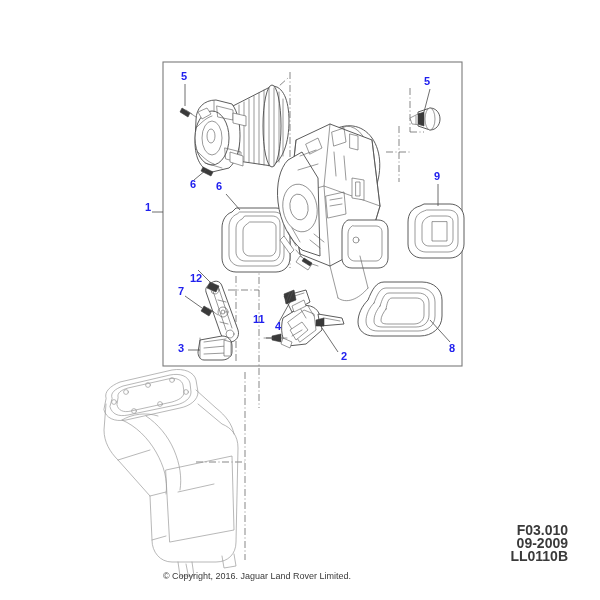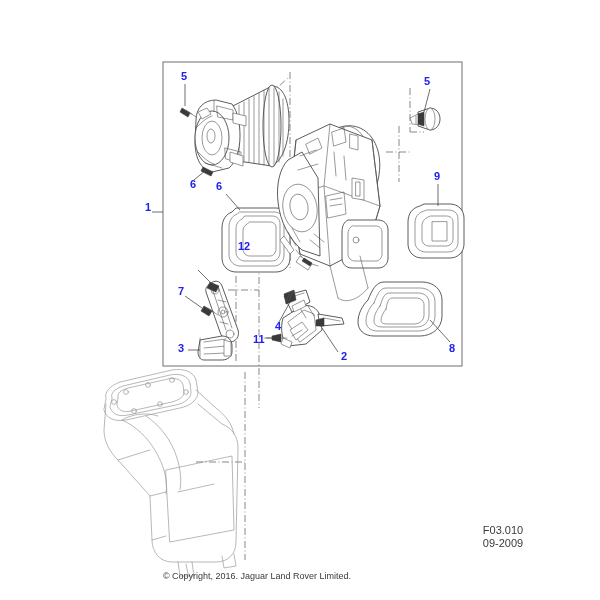--- a/index.html
+++ b/index.html
@@ -30,25 +30,26 @@
     font-weight: bold;
     line-height: 1;
     white-space: nowrap;
     user-select: none;
   }
   .meta-block {
     position: absolute;
     right: 32px;
     top: 524px;
     width: 130px;
-    text-align: center;
+    text-align: right;
     color: #3a3a3a;
-    font-size: 11px;
+    font-size: 14px;
     font-family: "Liberation Sans", sans-serif;
     line-height: 13px;
+    font-weight: bold;
   }
   .meta-block div { white-space: nowrap; }
   .copyright {
     position: absolute;
     left: 0;
     top: 571px;
     width: 514px;
     text-align: center;
     color: #3a3a3a;
     font-size: 9px;
@@ -430,24 +431,25 @@
   <div class="callout-num" style="left:145px; top:202px;">1</div>
   <div class="callout-num" style="left:341px; top:351px;">2</div>
   <div class="callout-num" style="left:178px; top:343px;">3</div>
   <div class="callout-num" style="left:275px; top:321px;">4</div>
   <div class="callout-num" style="left:181px; top:71px;">5</div>
   <div class="callout-num" style="left:190px; top:179px;">6</div>
   <div class="callout-num" style="left:178px; top:286px;">7</div>
   <div class="callout-num" style="left:449px; top:343px;">8</div>
   <div class="callout-num" style="left:434px; top:171px;">9</div>
   <div class="callout-num" style="left:216px; top:181px;">6</div>
-  <div class="callout-num" style="left:253px; top:334px;">11</div>
-  <div class="callout-num" style="left:190px; top:241px;margin-left:48px;">12</div>
+  <div class="callout-num" style="left:253px; top:314px;">11</div>
+  <div class="callout-num" style="left:190px; top:273px;">12</div>
   <div class="callout-num" style="left:424px; top:76px;">5</div>
 
   <div class="meta-block">
     <div>F03.010</div>
     <div>09-2009</div>
+    <div>LL0110B</div>
   </div>
 
   <div class="copyright">© Copyright, 2016. Jaguar Land Rover Limited.</div>
 
 </div>
 
 </body></html>

